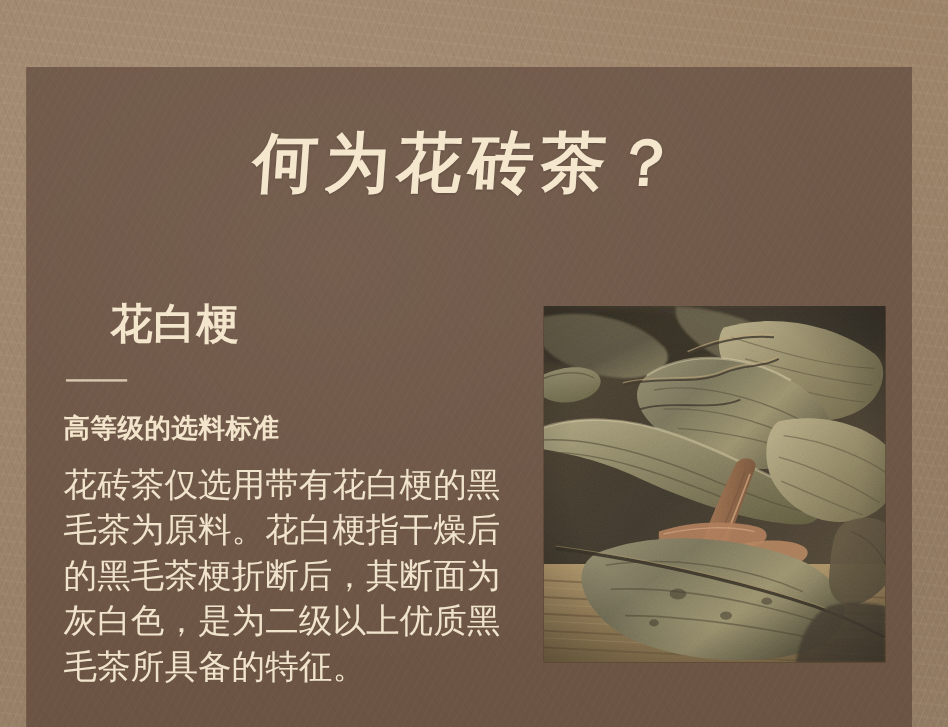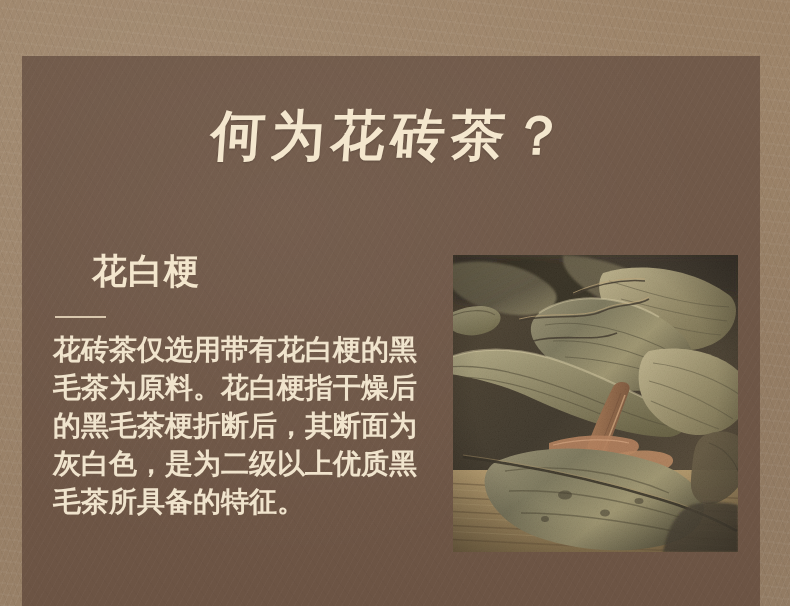--- a/index.html
+++ b/index.html
@@ -97,21 +97,21 @@
     font-size: 22px;
     font-weight: 700;
     line-height: 30px;
     letter-spacing: 0.5px;
   }
 
   #body-copy {
     margin-top: 13px;
     color: #f0e4cd;
     font-size: 28px;
-    font-weight: 700;
+    font-weight: 400;
     line-height: 38px;
     letter-spacing: 0px;
     width: 378px;
   }
 
   
   #photo-frame {
     position: absolute;
     left: 431px;
     top: 199px;
@@ -131,20 +131,21 @@
   <div id="content-panel">
 
     <div id="headline">何为花砖茶？</div>
 
     <div id="text-column">
 
       <div id="section-title">花白梗</div>
 
       <div id="title-rule"></div>
 
+      <div id="section-subtitle">高等级的选料标准</div>
 
       <div id="body-copy">花砖茶仅选用带有花白梗的黑毛茶为原料。花白梗指干燥后的黑毛茶梗折断后，其断面为灰白色，是为二级以上优质黑毛茶所具备的特征。</div>
 
     </div>
 
     <div id="photo-frame">
       <svg viewBox="0 0 285 297" preserveAspectRatio="xMidYMid slice">
         <defs>
           <linearGradient id="bgDark" x1="0" y1="0" x2="1" y2="1">
             <stop offset="0%" stop-color="#40331f"></stop>

